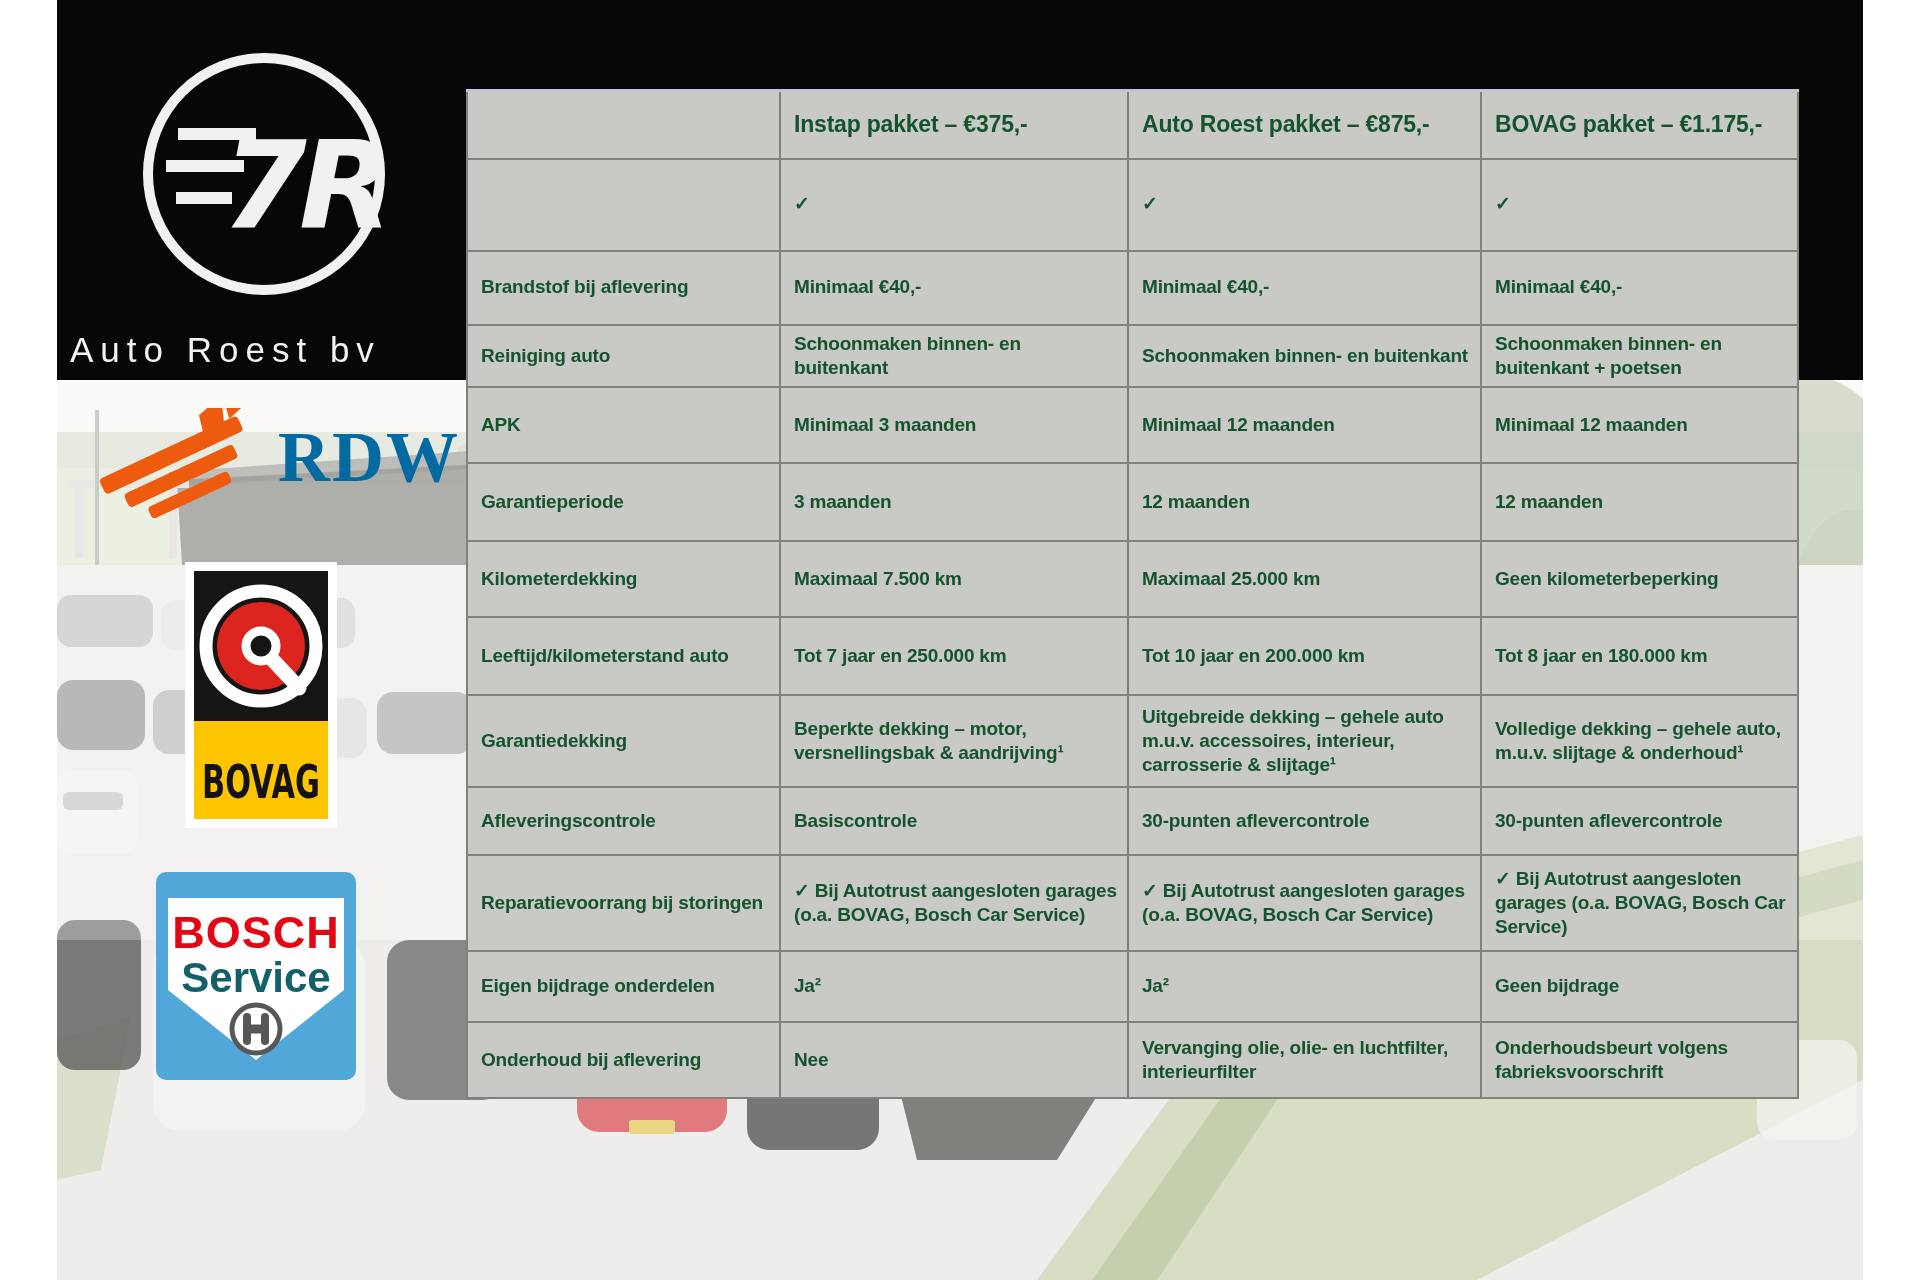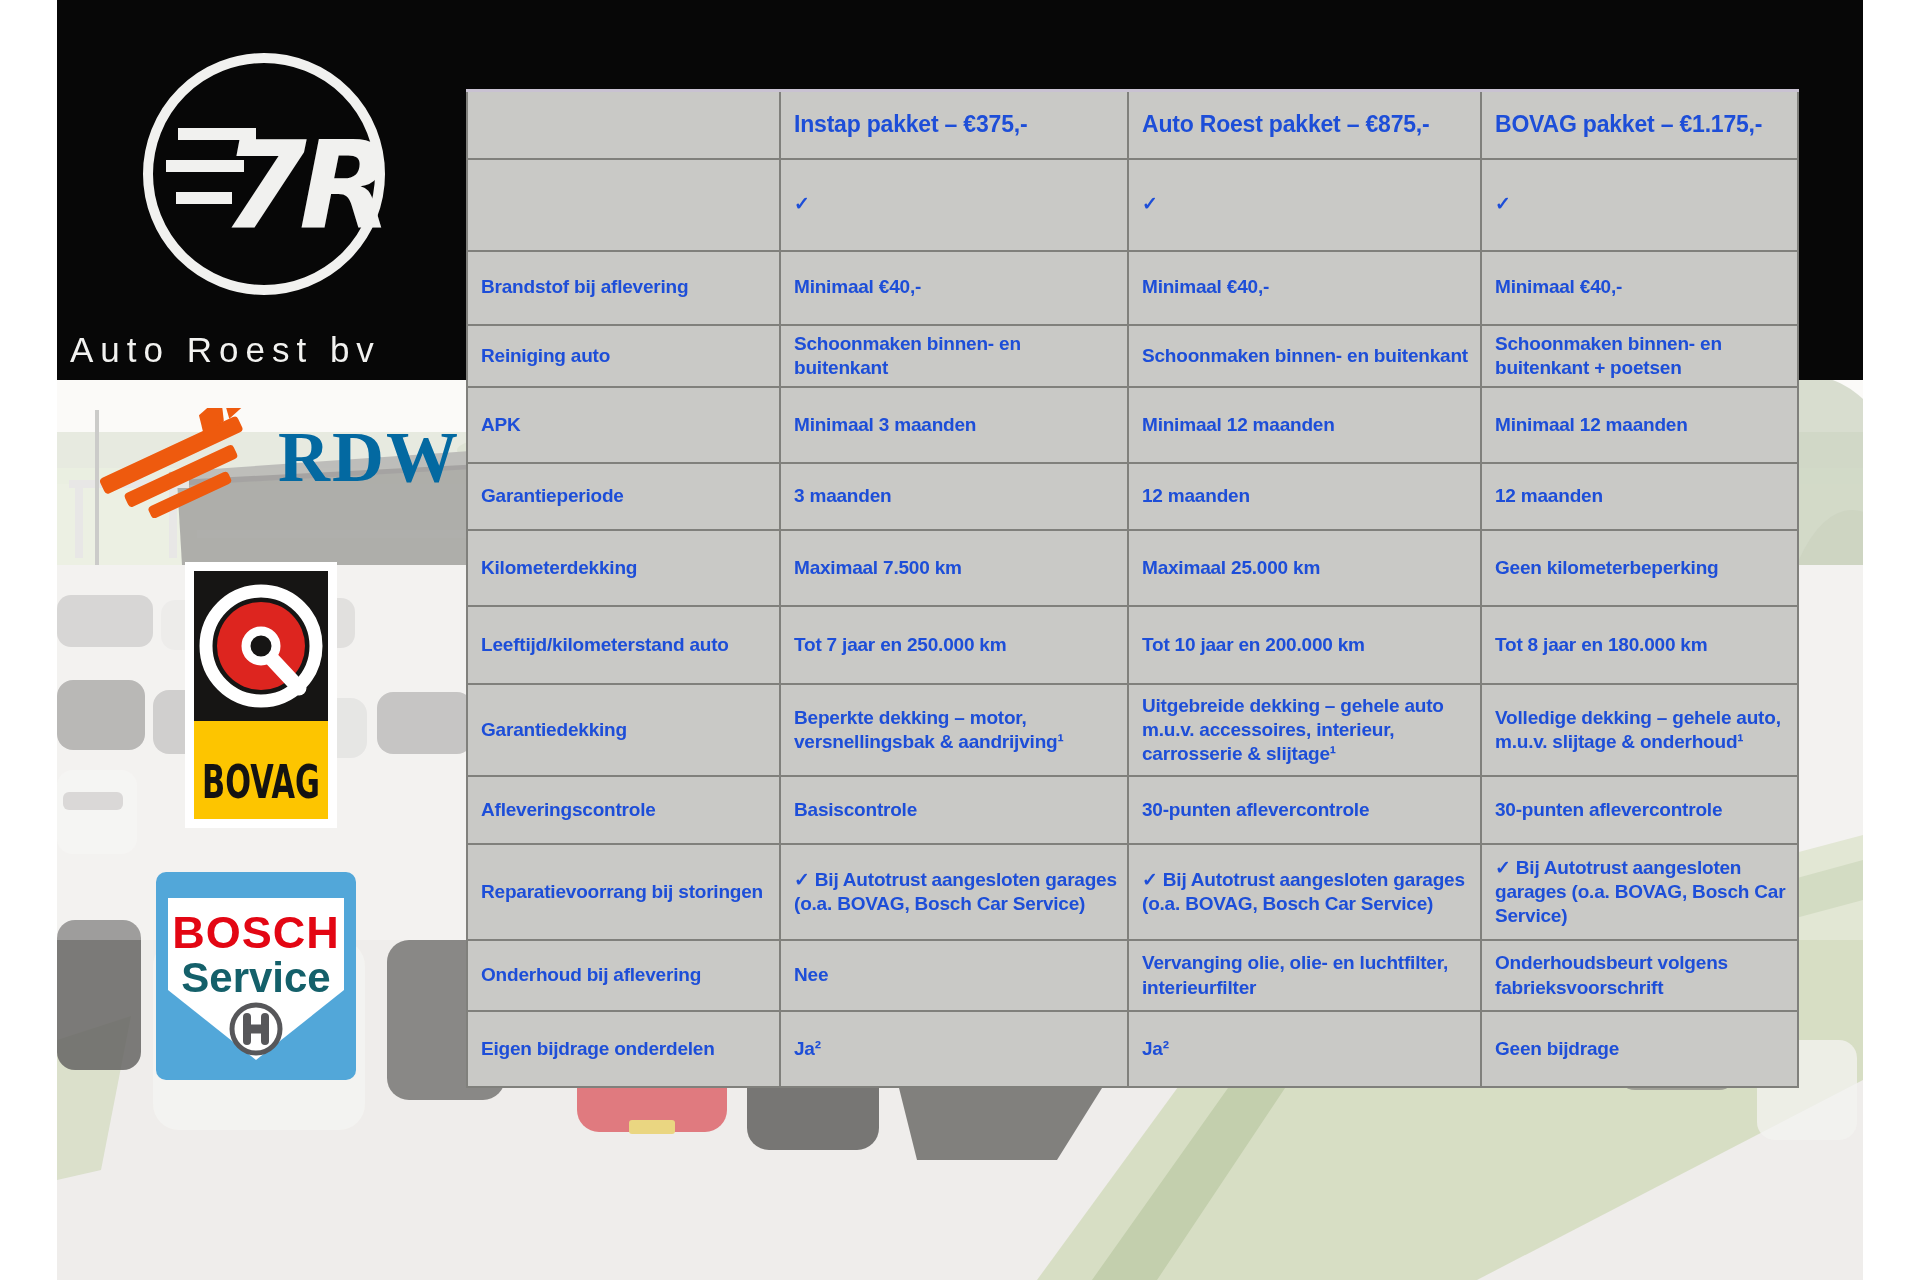--- a/index.html
+++ b/index.html
@@ -33,32 +33,32 @@
 
   
   table.pakket {
     position:absolute; left:466px; top:89px; width:1331px;
     border-collapse:collapse; table-layout:fixed;
     background:#c9c9c6;
     border:2px solid #7f7f7c; border-top:3px solid #c9c2d2;
   }
   table.pakket td {
     border:2px solid #80807c;
-    font-weight:bold; color:#1d4ed8;
+    font-weight:bold; color:#14532d;
     font-size:19px; line-height:1.28;
     padding:6px 10px 6px 13px; vertical-align:middle;
     letter-spacing:-0.2px;
   }
   table.pakket tr.hdr td { font-size:23px; letter-spacing:-0.2px; }
   table.pakket tr:nth-child(1)  { height:68px; }
   table.pakket tr:nth-child(2)  { height:92px; }
   table.pakket tr:nth-child(3)  { height:74px; }
   table.pakket tr:nth-child(4)  { height:62px; }
   table.pakket tr:nth-child(5)  { height:76px; }
-  table.pakket tr:nth-child(6)  { height:67px; }
+  table.pakket tr:nth-child(6)  { height:78px; }
   table.pakket tr:nth-child(7)  { height:76px; }
   table.pakket tr:nth-child(8)  { height:78px; }
   table.pakket tr:nth-child(9)  { height:92px; }
   table.pakket tr:nth-child(10) { height:68px; }
   table.pakket tr:nth-child(11) { height:96px; }
   table.pakket tr:nth-child(12) { height:71px; }
   table.pakket tr:nth-child(13) { height:76px; }
   table.pakket tr:nth-child(14) { height:68px; }
 </style>
 </head>
@@ -262,27 +262,27 @@
       <td>30-punten aflevercontrole</td>
       <td>30-punten aflevercontrole</td>
     </tr>
     <tr>
       <td>Reparatievoorrang bij storingen</td>
       <td>✓ Bij Autotrust aangesloten garages (o.a. BOVAG, Bosch Car Service)</td>
       <td>✓ Bij Autotrust aangesloten garages (o.a. BOVAG, Bosch Car Service)</td>
       <td>✓ Bij Autotrust aangesloten garages (o.a. BOVAG, Bosch Car Service)</td>
     </tr>
     <tr>
+      <td>Eigen bijdrage onderdelen</td>
+      <td>Ja²</td>
+      <td>Ja²</td>
+      <td>Geen bijdrage</td>
+    </tr>
+    <tr>
       <td>Onderhoud bij aflevering</td>
       <td>Nee</td>
       <td>Vervanging olie, olie- en luchtfilter, interieurfilter</td>
       <td>Onderhoudsbeurt volgens fabrieksvoorschrift</td>
     </tr>
-    <tr>
-      <td>Eigen bijdrage onderdelen</td>
-      <td>Ja²</td>
-      <td>Ja²</td>
-      <td>Geen bijdrage</td>
-    </tr>
   </tbody>
     </table>
 
 </div>
 
 </body></html>

